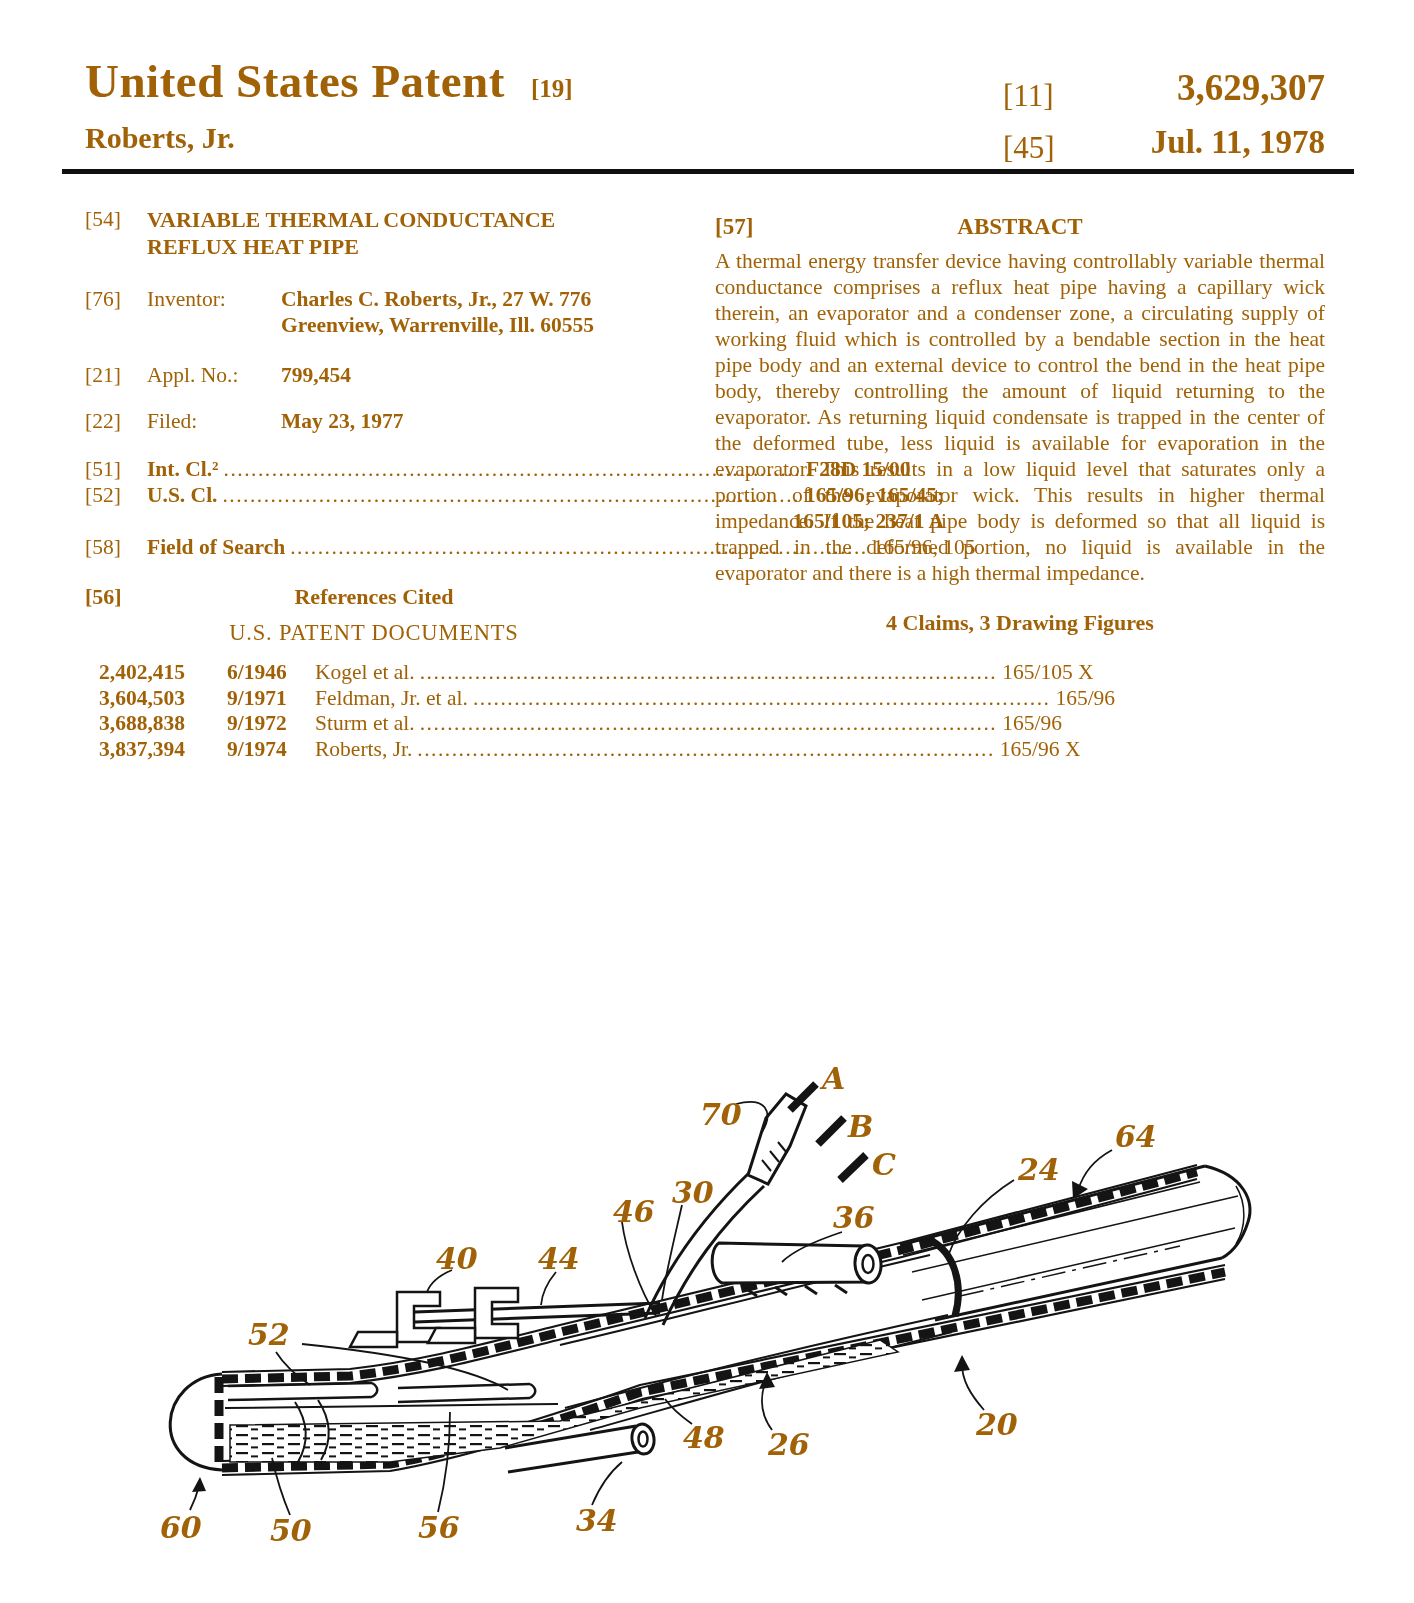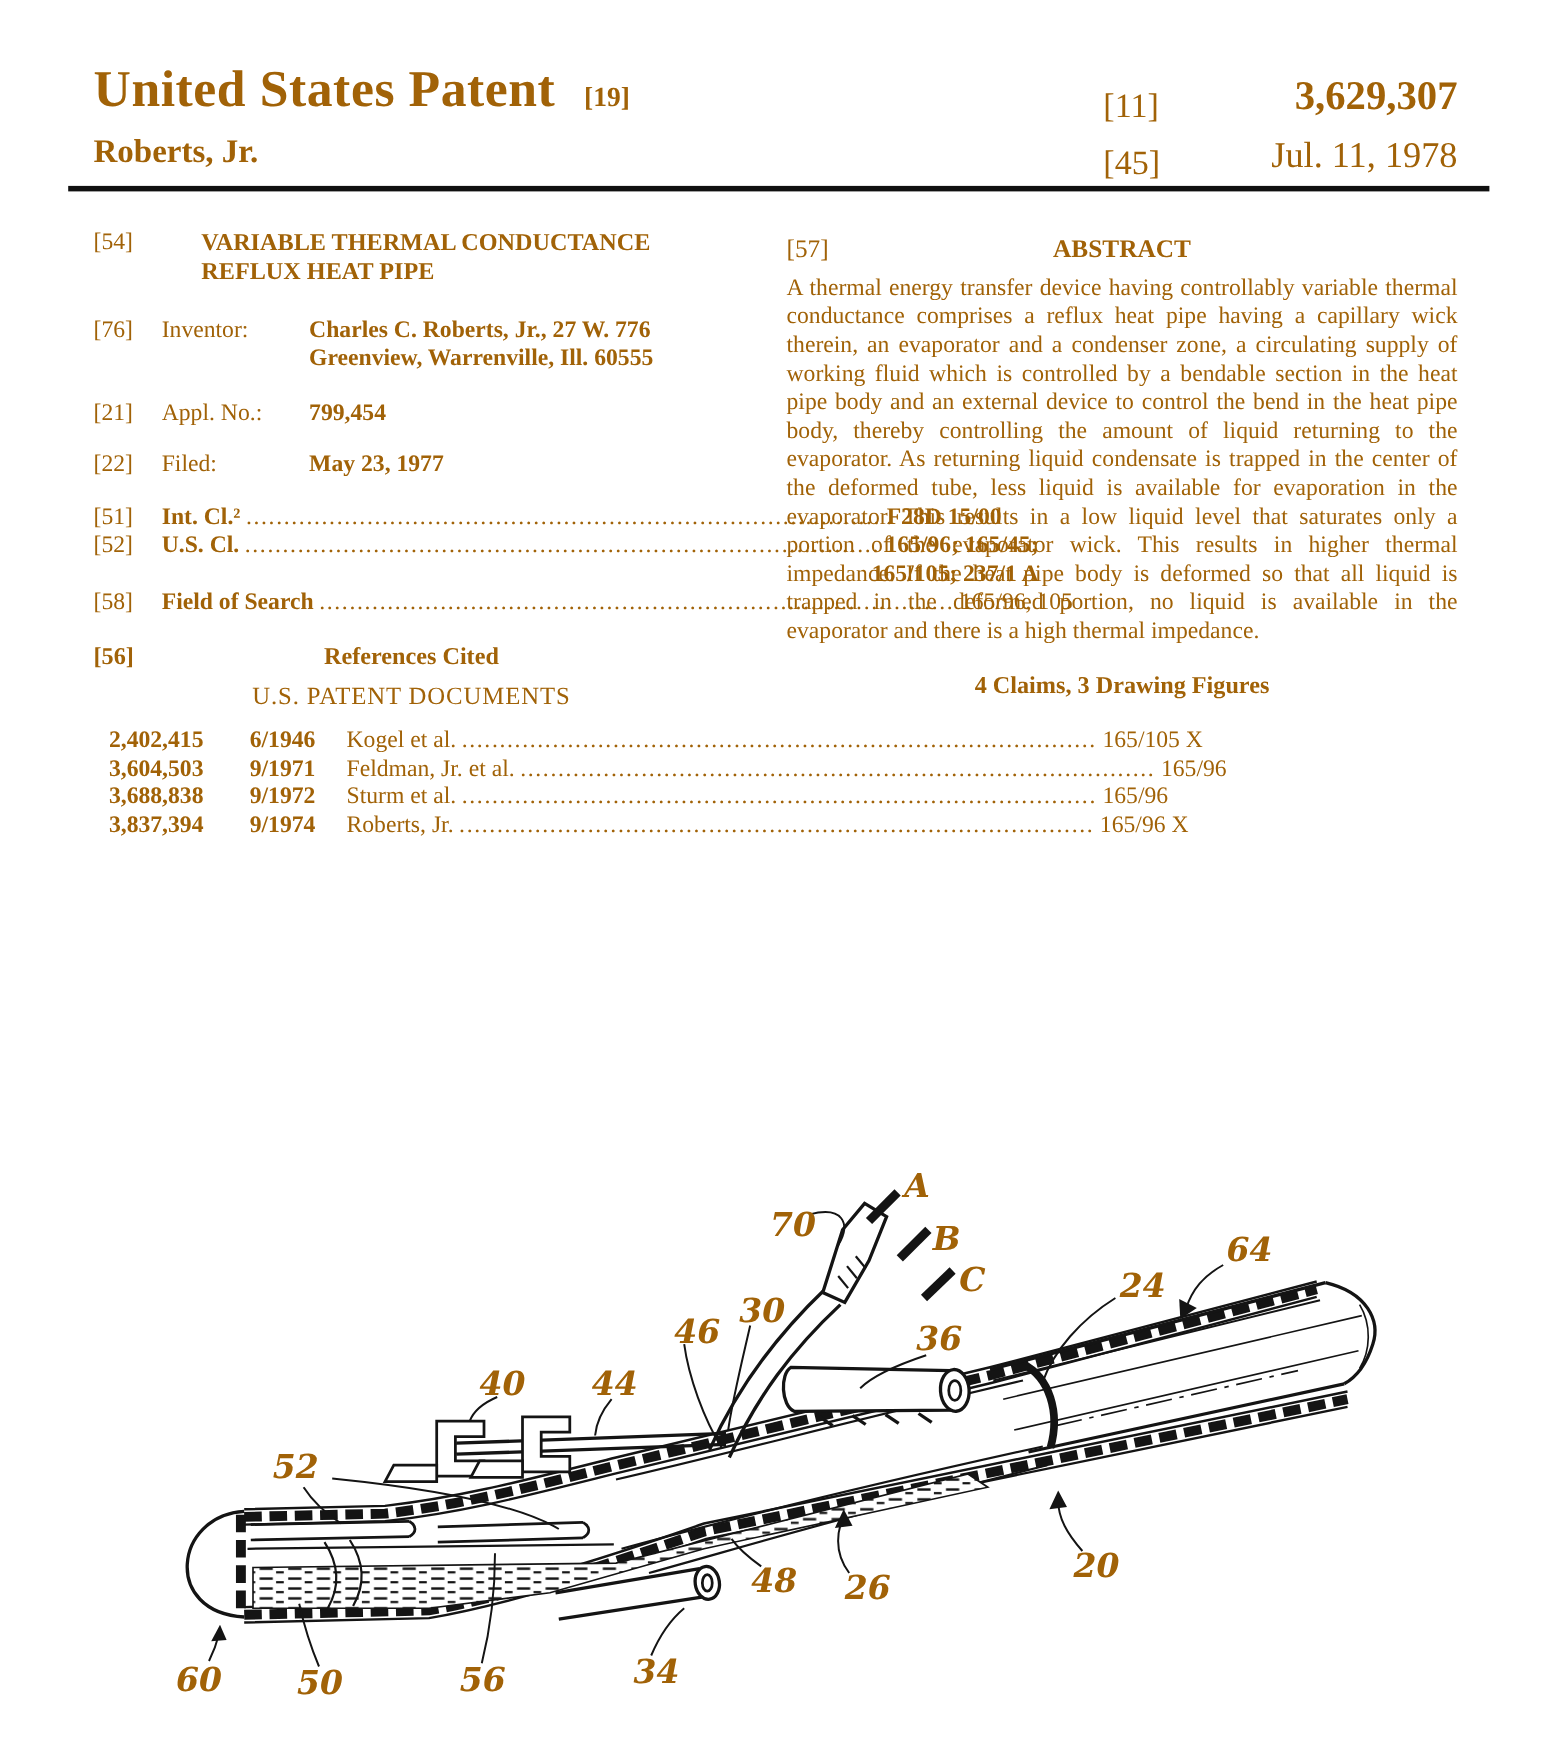--- a/index.html
+++ b/index.html
@@ -10,21 +10,21 @@
   }
   
   .hdr-left { position:absolute; left:85px; top:58px; }
   .hdr-title { font-size:47px; font-weight:bold; letter-spacing:.5px; line-height:1; white-space:nowrap; }
   .hdr-title .code { font-size:25px; font-weight:bold; margin-left:26px; letter-spacing:0; }
   .hdr-name { font-size:30px; font-weight:bold; margin-top:16px; }
   .hdr-right { position:absolute; left:995px; top:72px; width:330px; }
   .hdr-row { position:relative; height:52px; }
   .hdr-row .code { position:absolute; left:8px; top:6px; font-size:31px; }
   .hdr-num  { position:absolute; right:0; top:-6px; font-size:37px; font-weight:bold; }
-  .hdr-date { position:absolute; right:0; top:0;  font-size:33px; font-weight:normal; }
+  .hdr-date { position:absolute; right:0; top:0;  font-size:33px; font-weight:bold; }
   .rule { position:absolute; left:62px; top:169px; width:1292px; height:5px; background:#101010; }
 
   
   .col-l { position:absolute; left:85px;  top:200px; width:578px; font-size:21.5px; line-height:26px; }
   .col-r { position:absolute; left:715px; top:200px; width:610px; font-size:21.5px; line-height:26px; }
 
   .f-row { display:grid; grid-template-columns:62px 1fr; margin-bottom:20px; }
   .f-row3 { display:grid; grid-template-columns:62px 134px 1fr; margin-bottom:20px; }
   .bold { font-weight:bold; }
   .it { font-style:italic; }
@@ -46,21 +46,21 @@
   .ref-num { font-weight:bold; }
   .ref-date { font-weight:bold; }
   .ref-rest { display:flex; align-items:baseline; }
   .ref-name { white-space:nowrap; }
   .ref-cls { white-space:nowrap; }
 
   .examiner { margin-top:20px; }
   .attorney { margin-top:18px; }
 
   .abs-head { position:relative; text-align:center; font-weight:bold; font-size:23px; margin:14px 0 8px 0; }
-  .abs-head .code-abs { position:absolute; left:0; top:0; font-weight:normal; }
+  .abs-head .code-abs { position:absolute; left:0; top:0; font-weight:bold; }
   .abs-text { text-align:justify; }
   .claims { text-align:center; font-weight:bold; font-size:22px; margin-top:24px; }
 
   
   .figure { position:absolute; left:0; top:1020px; width:1414px; height:583px; }
   .figure svg { position:absolute; left:0; top:0; }
   .fig-label { position:absolute; font-family:"DejaVu Serif", serif; font-style:italic; font-weight:600; font-size:30px; line-height:1; }
 </style>
 </head>
 <body>
@@ -78,21 +78,21 @@
     </div>
     <div class="hdr-row">
       <span class="code">[45]</span>
       <span class="hdr-date">Jul. 11, 1978</span>
     </div>
   </div>
   <div class="rule"></div>
 
   <div class="col-l">
 
-    <div class="f-row" style="margin-top:6px; margin-bottom:26px;gap:36px;">
+    <div class="f-row" style="margin-top:6px; margin-bottom:26px;">
       <span>[54]</span>
       <span class="title-lines">
         <span>VARIABLE THERMAL CONDUCTANCE</span><br>
         <span>REFLUX HEAT PIPE</span>
       </span>
     </div>
 
     <div class="f-row3" style="margin-bottom:24px;">
       <span>[76]</span>
       <span>Inventor:</span>

